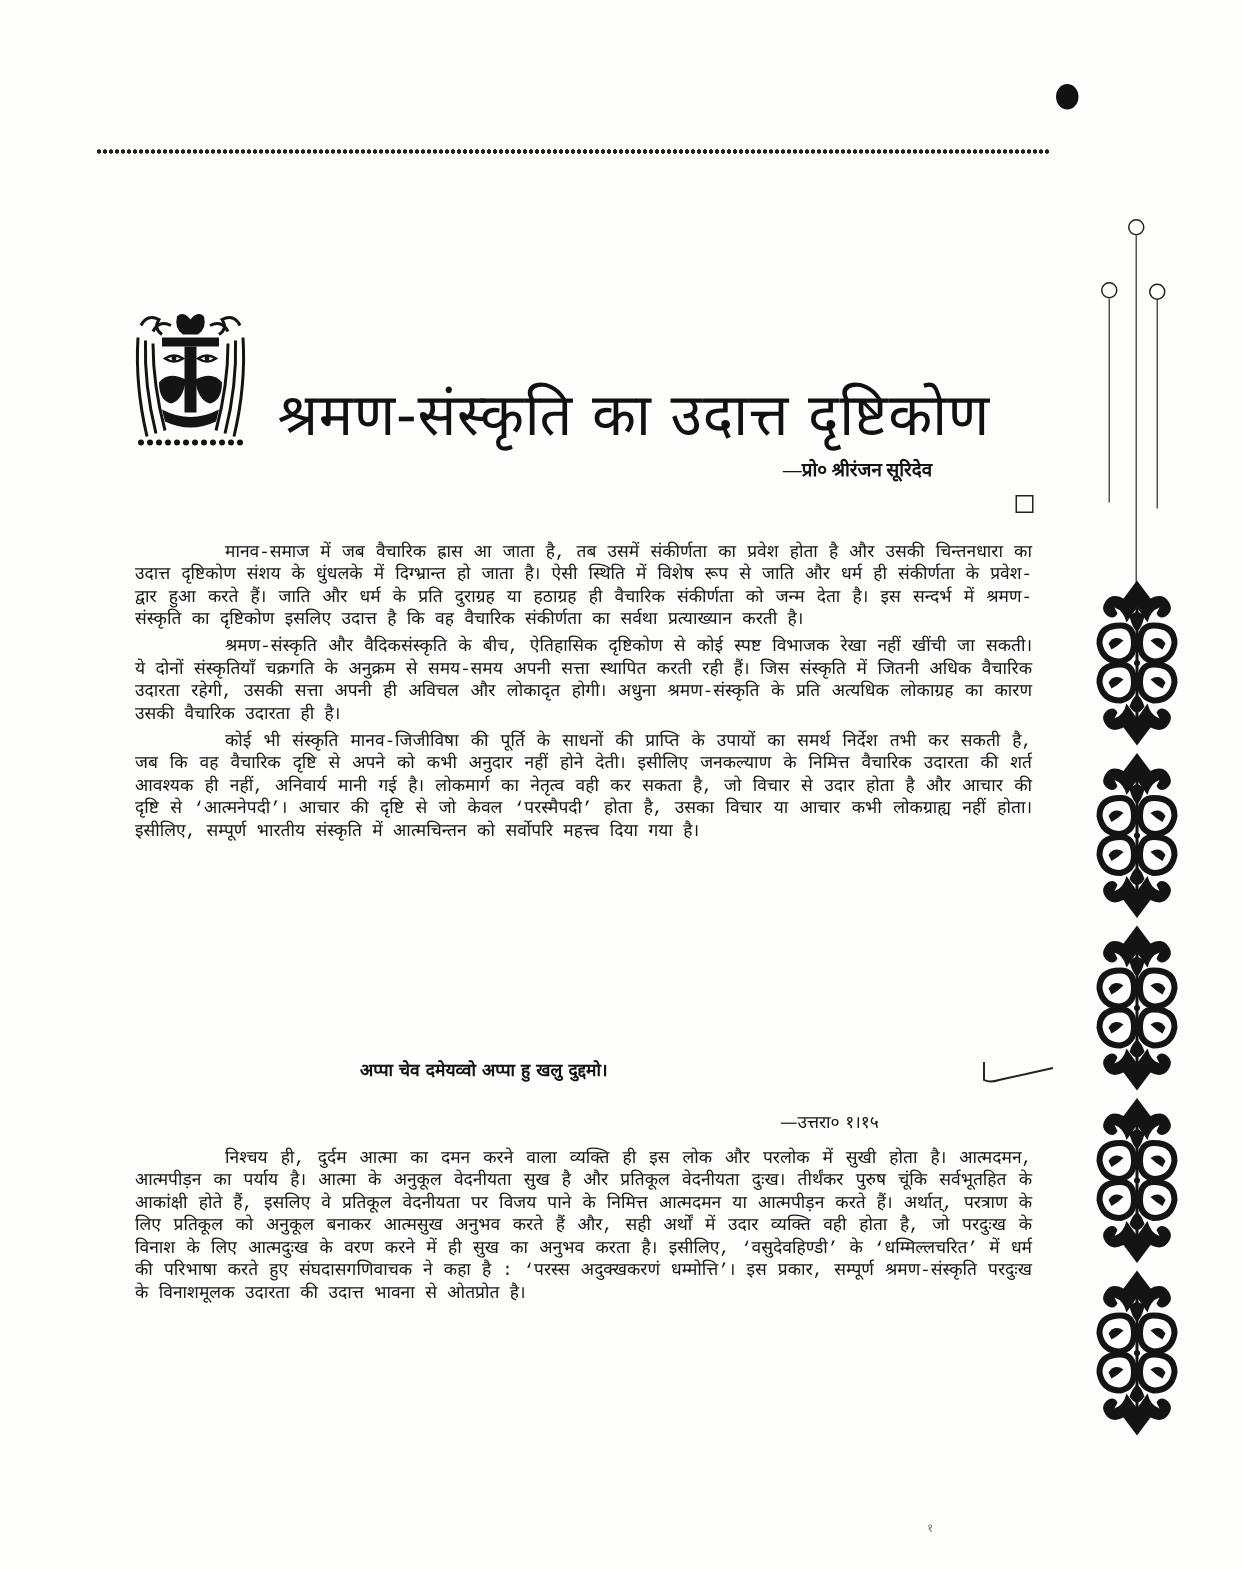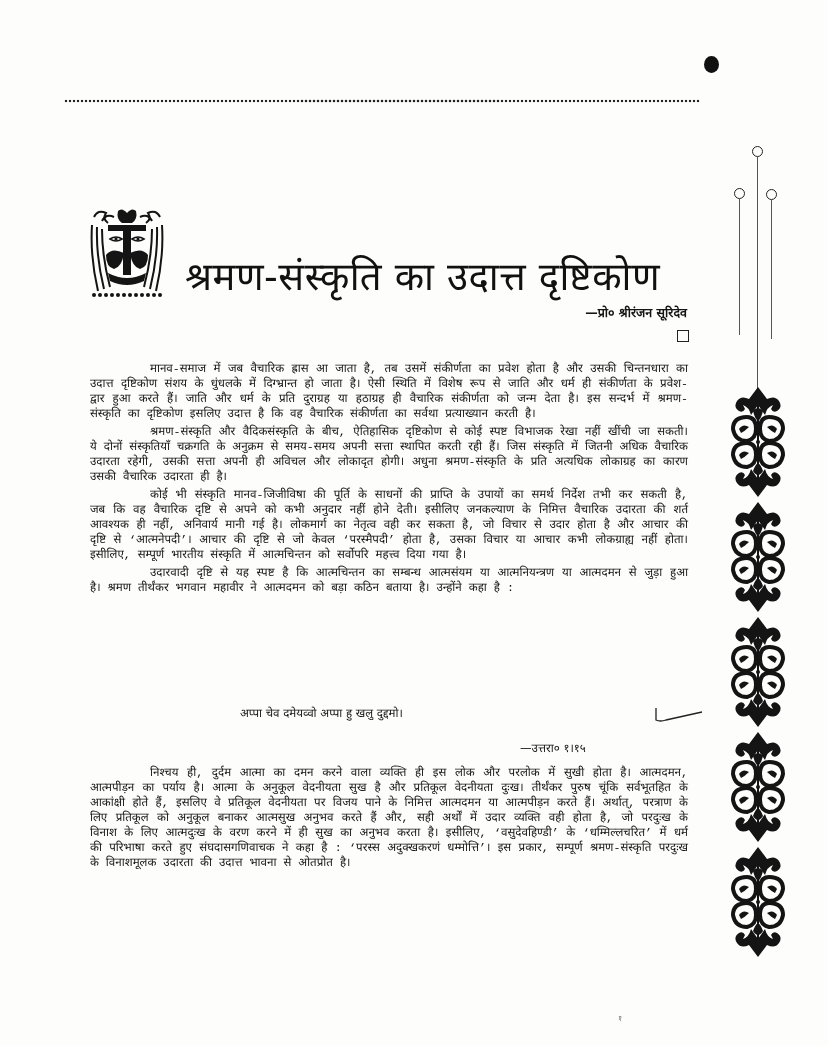--- a/index.html
+++ b/index.html
@@ -22,32 +22,32 @@
   
   .ornament-col { position: absolute; left: 729px; top: 385px; width: 58px; }
   
   .emblem { position: absolute; left: 88px; top: 207px; width: 78px; height: 92px; }
   .title {
     position: absolute; left: 185px; top: 222px; width: 520px;
     font-family: "DejaVu Sans", sans-serif; font-size: 39px; font-weight: normal;
     letter-spacing: 0.5px; color: #111; white-space: nowrap; transform: scaleX(0.98); transform-origin: left;
   }
   .author {
-    position: absolute; left: 500px; top: 304px; width: 187px; text-align: right;
-    font-size: 12.5px; font-weight: bold; white-space: nowrap;
+    position: absolute; left: 522px; top: 304px; width: 187px; 
+    font-size: 12.5px; font-weight: bold; white-space: nowrap; font-family: Liberation Serif, serif;
   }
   .box-mark { position: absolute; left: 677px; top: 330px; width: 10px; height: 10px; border: 1.2px solid #222; }
   .body-text {
     position: absolute; left: 90px; top: 361px; width: 598px;
     font-size: 11.6px; line-height: 15px; text-align: justify; font-family: Liberation Mono, monospace;
   }
   .body-text p { margin: 0 0 3px 0; text-indent: 60px; }
   .verse {
     position: absolute; left: 240px; top: 704px; width: 330px;
-    font-size: 11.6px; line-height: 19px; font-weight: normal; text-align: left;
+    font-size: 11.6px; line-height: 19px; font-weight: bold; text-align: left;
   }
   .verse-ref { position: absolute; left: 520px; top: 740px; font-size: 11.6px; white-space: nowrap; }
   .bracket { position: absolute; left: 654px; top: 706px; }
   .body-text.b2 { top: 765px; }
   .footer { position: absolute; top: 1016px; font-family: "Liberation Sans", sans-serif; font-size: 9.5px; color: #888; white-space: nowrap; margin-top: 40px; }
   .footer.left { left: 6px; }
   .footer.center { left: 359px; font-family: Liberation Serif, serif; }
   .footer.right { right: 6px; font-family: Liberation Mono, monospace; }
   .tick { position: absolute; left: 618px; top: 1012px; font-size: 8px; color: #777; }
 </style>
@@ -152,21 +152,20 @@
 </div>
 
 <h1 class="title">श्रमण-संस्कृति का उदात्त दृष्टिकोण</h1>
 <div class="author">—प्रो० श्रीरंजन सूरिदेव</div>
 <div class="box-mark"></div>
 
 <div class="body-text">
   <p>मानव-समाज में जब वैचारिक ह्रास आ जाता है, तब उसमें संकीर्णता का प्रवेश होता है और उसकी चिन्तनधारा का उदात्त दृष्टिकोण संशय के धुंधलके में दिग्भ्रान्त हो जाता है। ऐसी स्थिति में विशेष रूप से जाति और धर्म ही संकीर्णता के प्रवेश-द्वार हुआ करते हैं। जाति और धर्म के प्रति दुराग्रह या हठाग्रह ही वैचारिक संकीर्णता को जन्म देता है। इस सन्दर्भ में श्रमण-संस्कृति का दृष्टिकोण इसलिए उदात्त है कि वह वैचारिक संकीर्णता का सर्वथा प्रत्याख्यान करती है।</p>
   <p>श्रमण-संस्कृति और वैदिकसंस्कृति के बीच, ऐतिहासिक दृष्टिकोण से कोई स्पष्ट विभाजक रेखा नहीं खींची जा सकती। ये दोनों संस्कृतियाँ चक्रगति के अनुक्रम से समय-समय अपनी सत्ता स्थापित करती रही हैं। जिस संस्कृति में जितनी अधिक वैचारिक उदारता रहेगी, उसकी सत्ता अपनी ही अविचल और लोकादृत होगी। अधुना श्रमण-संस्कृति के प्रति अत्यधिक लोकाग्रह का कारण उसकी वैचारिक उदारता ही है।</p>
   <p>कोई भी संस्कृति मानव-जिजीविषा की पूर्ति के साधनों की प्राप्ति के उपायों का समर्थ निर्देश तभी कर सकती है, जब कि वह वैचारिक दृष्टि से अपने को कभी अनुदार नहीं होने देती। इसीलिए जनकल्याण के निमित्त वैचारिक उदारता की शर्त आवश्यक ही नहीं, अनिवार्य मानी गई है। लोकमार्ग का नेतृत्व वही कर सकता है, जो विचार से उदार होता है और आचार की दृष्टि से ‘आत्मनेपदी’। आचार की दृष्टि से जो केवल ‘परस्मैपदी’ होता है, उसका विचार या आचार कभी लोकग्राह्य नहीं होता। इसीलिए, सम्पूर्ण भारतीय संस्कृति में आत्मचिन्तन को सर्वोपरि महत्त्व दिया गया है।</p>
-  <p>उदारवादी दृष्टि से यह स्पष्ट है कि आत्मचिन्तन का सम्बन्ध आत्मसंयम या आत्मनियन्त्रण या आत्मदमन से जुड़ा हुआ है। श्रमण तीर्थंकर भगवान महावीर ने आत्मदमन को बड़ा कठिन बताया है। उन्होंने कहा है :</p>
 </div>
 
 <div class="verse">
   <div>अप्पा चेव दमेयव्वो अप्पा हु खलु दुद्दमो।</div>
 </div>
 <div class="verse-ref">—उत्तरा० १।१५</div>
 
 <svg class="bracket" width="50" height="20" viewBox="0 0 50 20">
   <path d="M2 2 L2 14 Q6 16 12 14 L48 6" fill="none" stroke="#222" stroke-width="1.3"></path>
 </svg>

